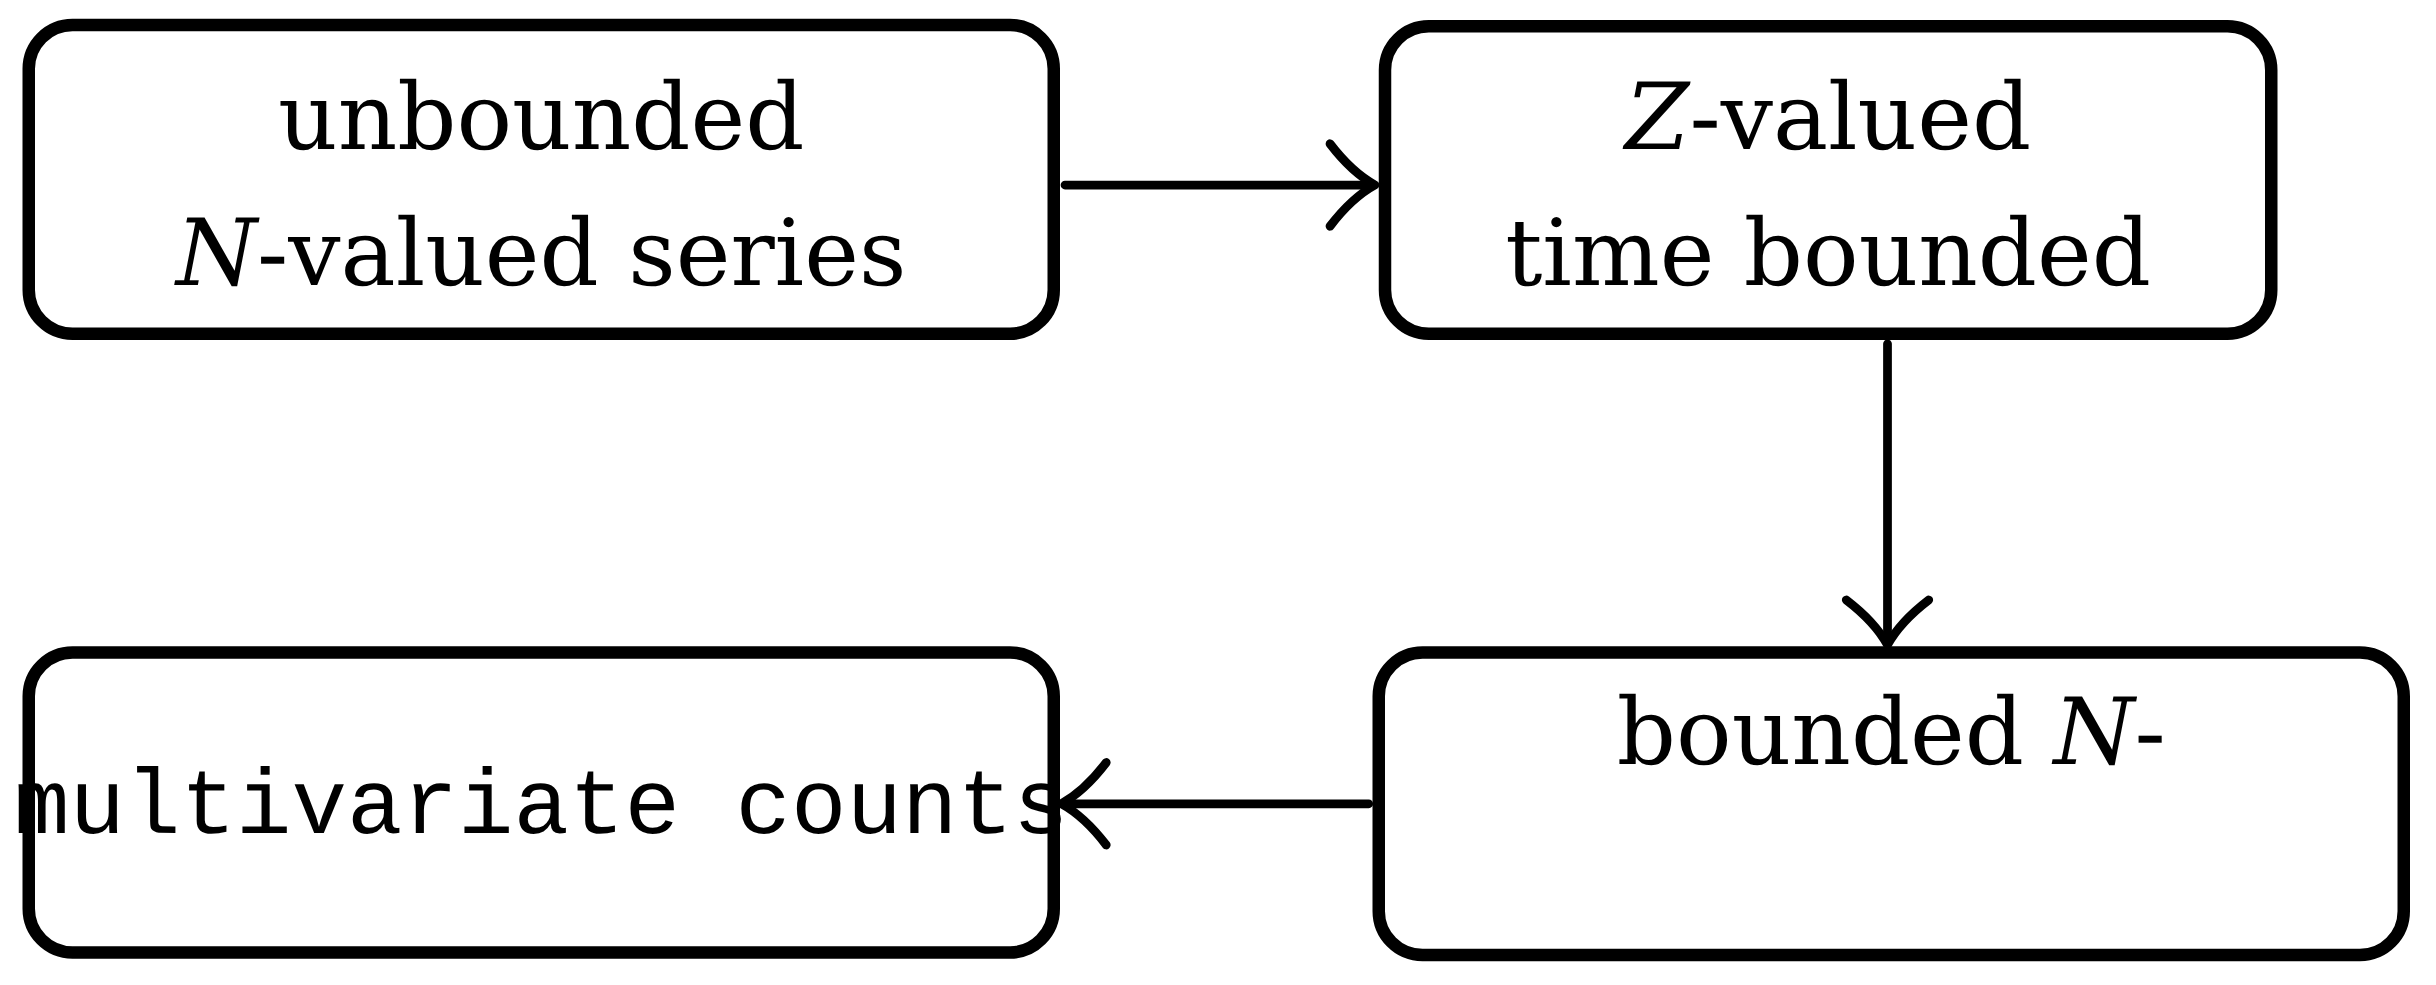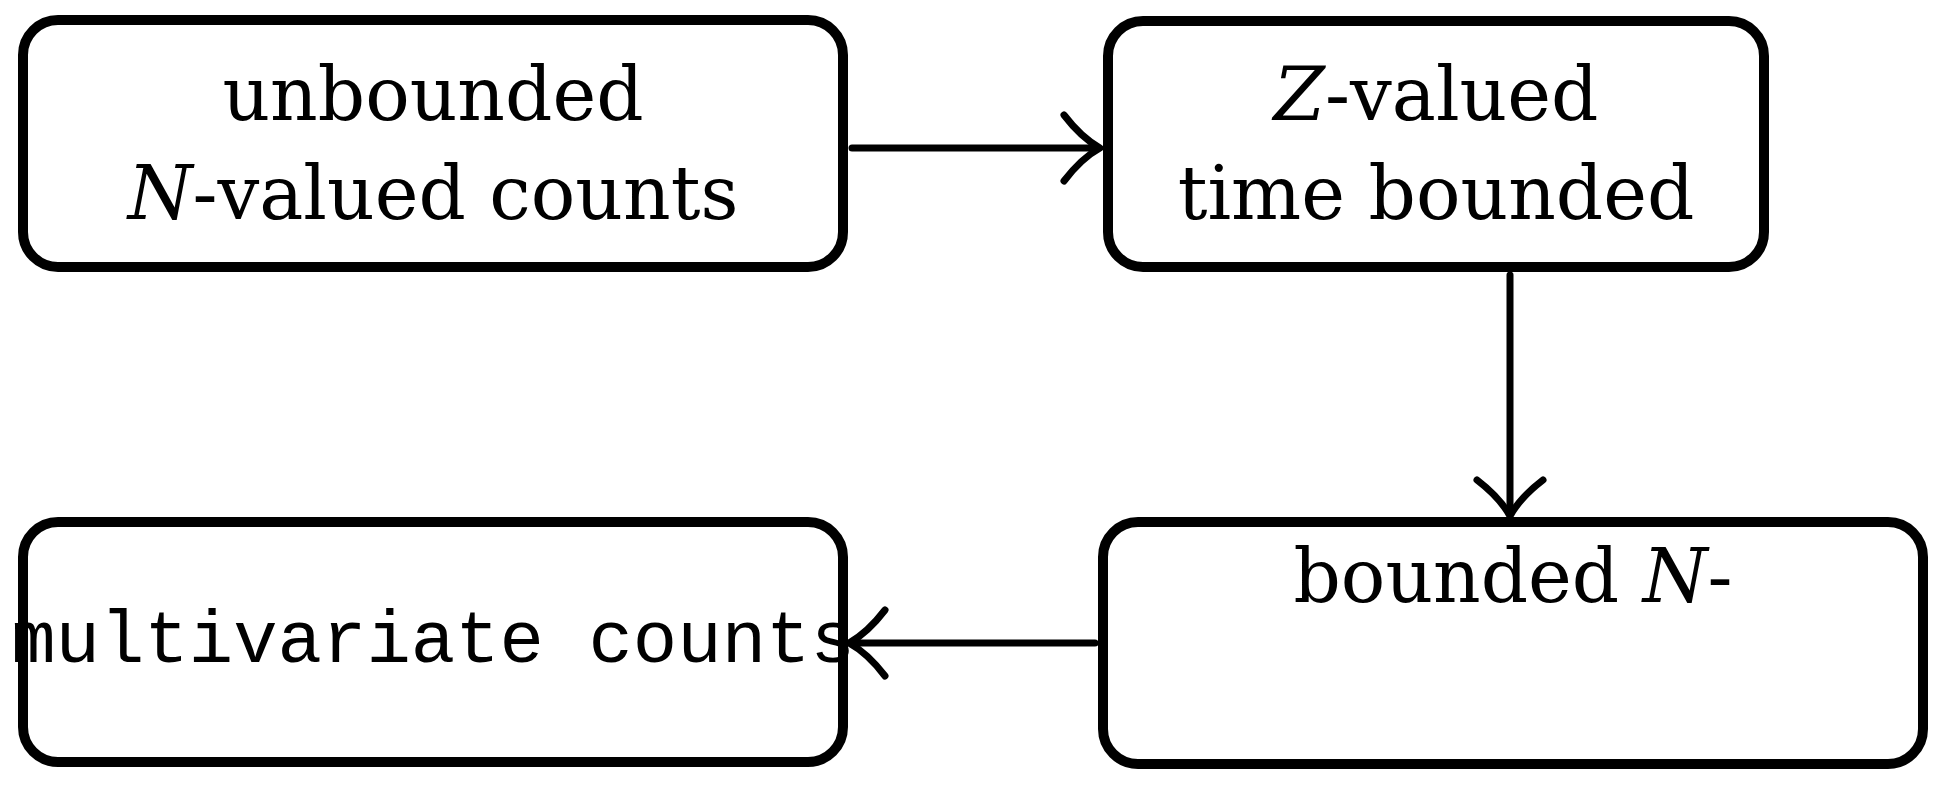--- a/index.html
+++ b/index.html
@@ -22,27 +22,28 @@
     flex-direction: column;
     align-items: center;
     justify-content: center;
     text-align: center;
   }
   .node .line {
     font-size: 74px;
     line-height: 99px;
     white-space: pre;
     letter-spacing: 0px;
+    margin-top: 10px;
   }
   .mathcal {
     font-style: italic;
     font-family: "DejaVu Serif", serif;
   }
   #node-unbounded { left: 18px;   top: 15px;  width: 830px; height: 257px; }
-  #node-zvalued   { left: 1103px; top: 16px;  width: 666px; height: 256px; }
+  #node-zvalued   { left: 1103px; top: 16px;  width: 719px; height: 256px; }
   #node-multi     { left: 18px;   top: 517px; width: 830px; height: 250px; font-family: Liberation Mono, monospace; }
   #node-bounded   { left: 1098px; top: 517px; width: 830px; height: 252px; justify-content: space-between; }
   .edges-layer {
     position: absolute;
     left: 0; top: 0;
     width: 1949px;
     height: 788px;
     pointer-events: none;
   }
   .edges-layer path {
@@ -53,21 +54,21 @@
     stroke-linejoin: round;
   }
 </style>
 </head>
 <body>
 
 <div class="canvas">
 
   <div class="node" id="node-unbounded">
     <div class="line"><span>unbounded</span></div>
-    <div class="line"><span class="mathcal">N</span><span>-valued counts</span></div>
+    <div class="line"><span class="mathcal">N</span><span>-valued series</span></div>
   </div>
 
   <div class="node" id="node-zvalued">
     <div class="line"><span class="mathcal">Z</span><span>-valued</span></div>
     <div class="line"><span>time bounded</span></div>
   </div>
 
   <div class="node" id="node-multi">
     <div class="line"><span>multivariate counts</span></div>
   </div>

